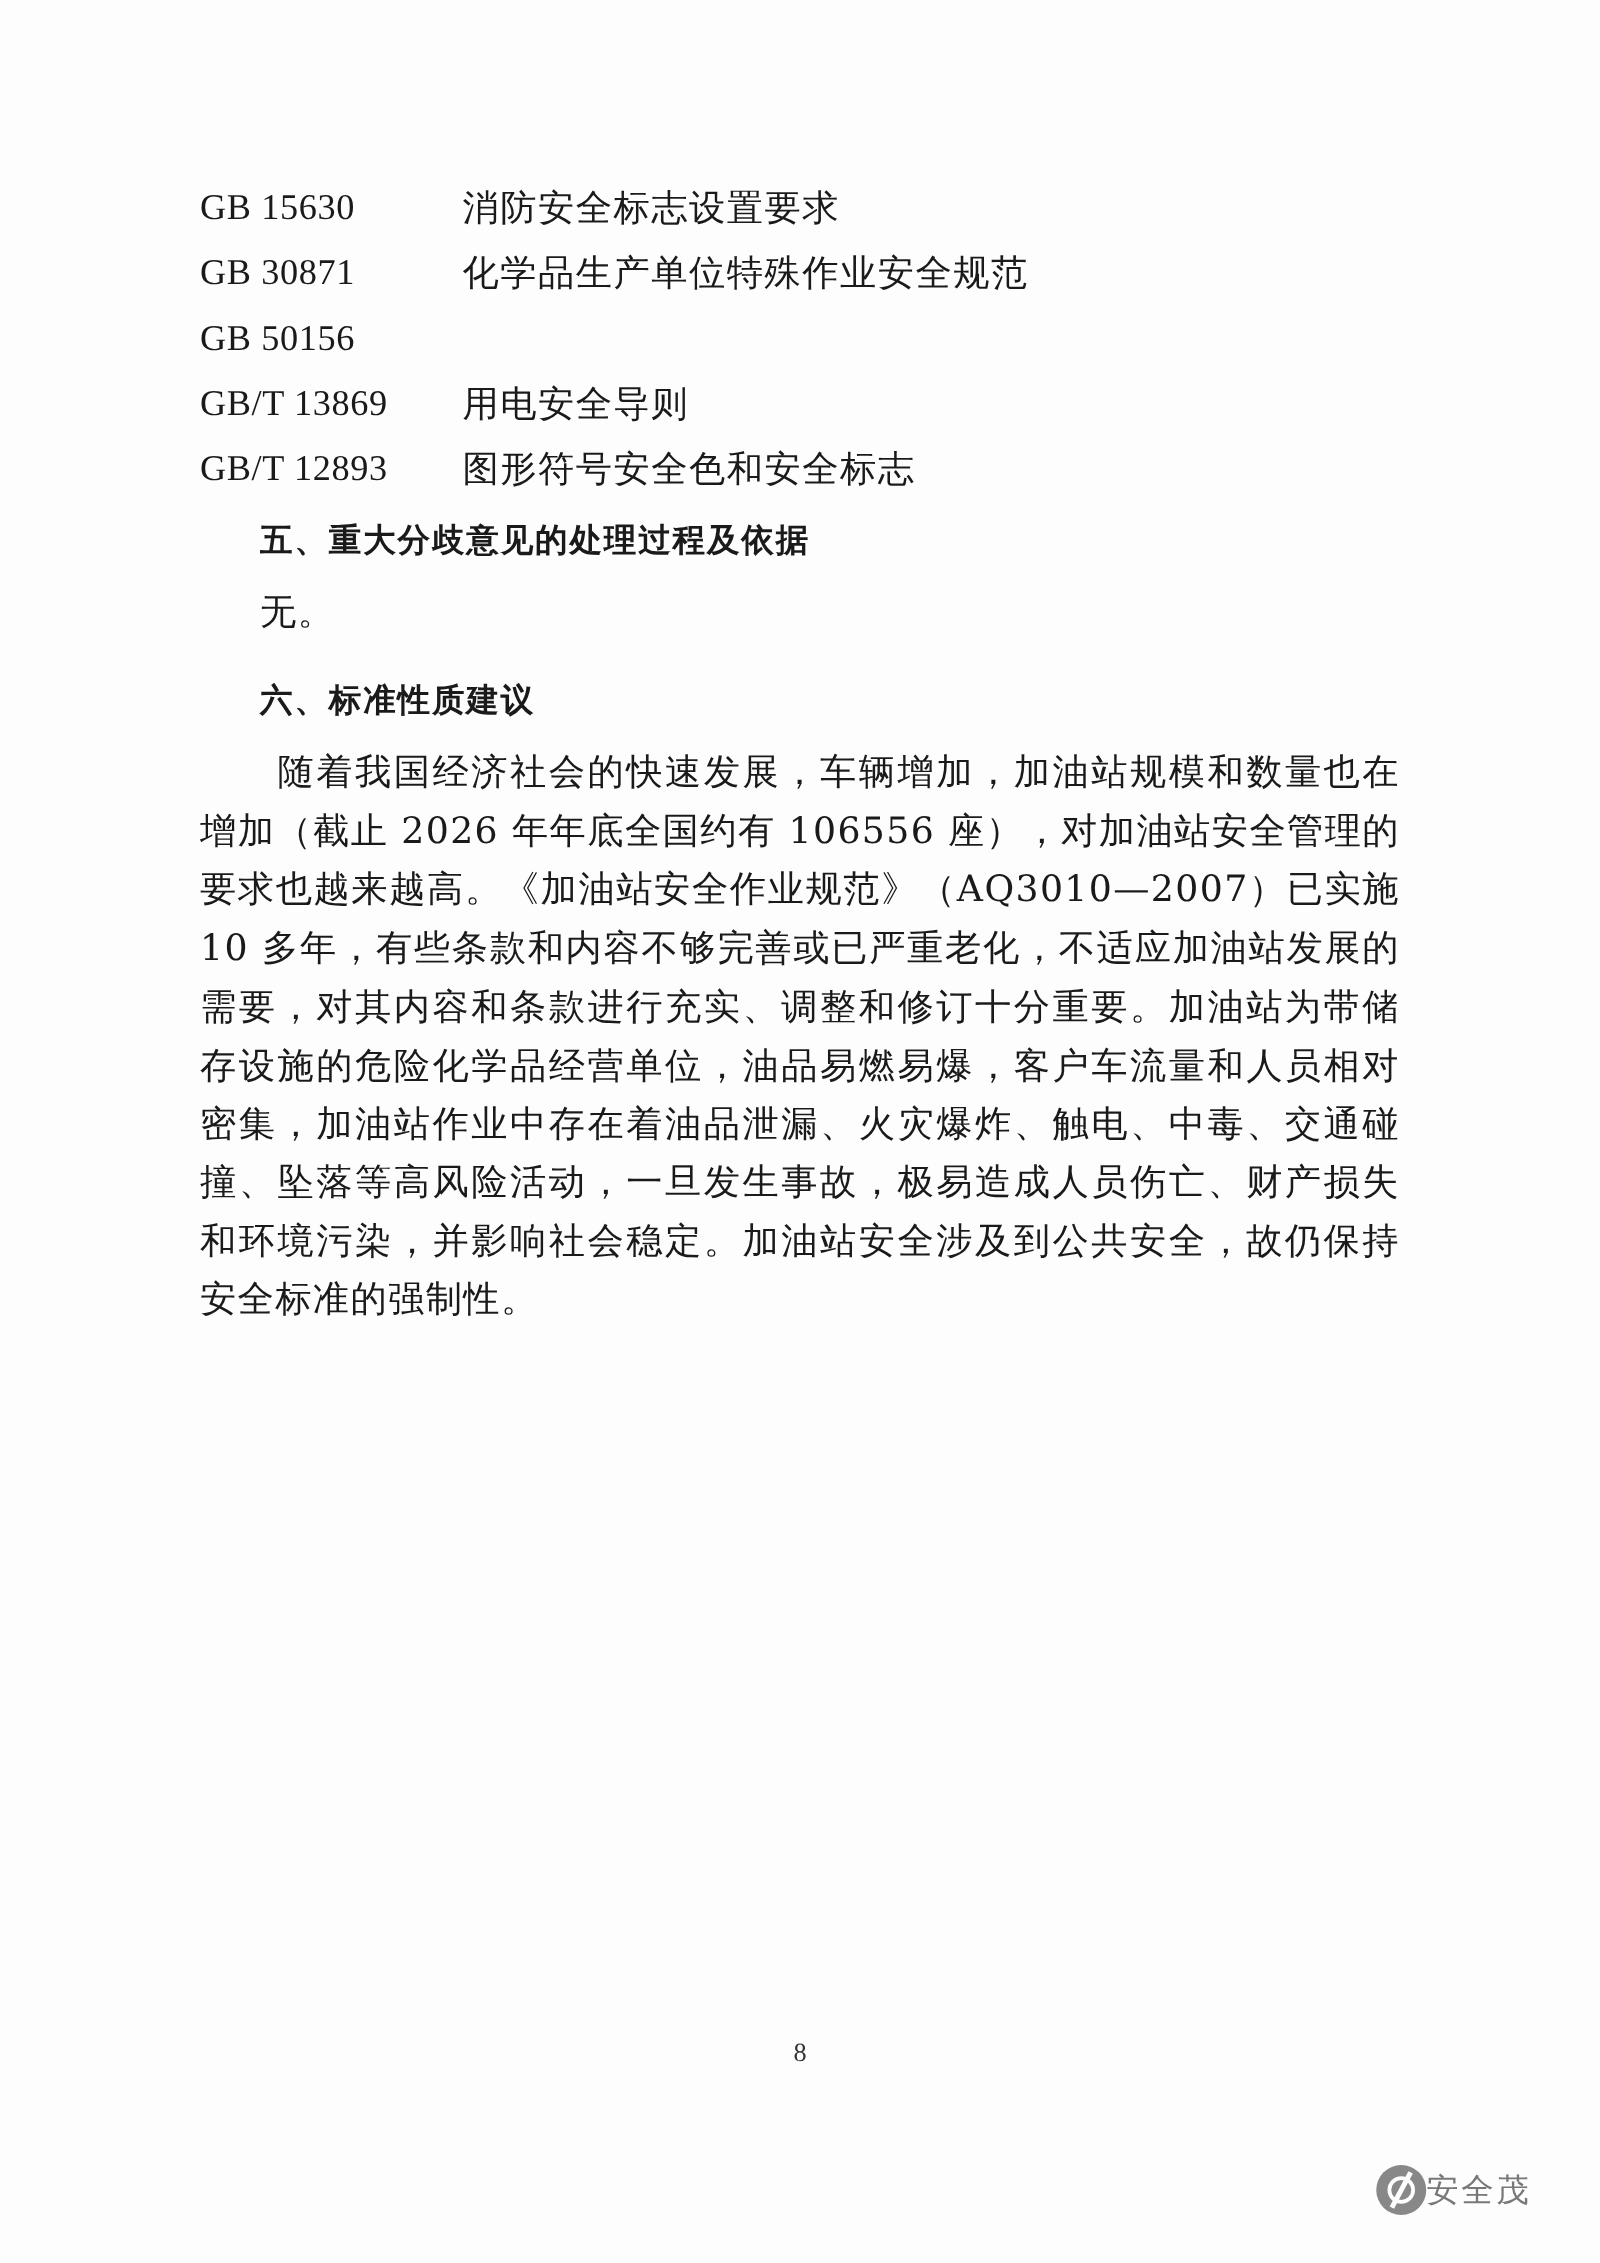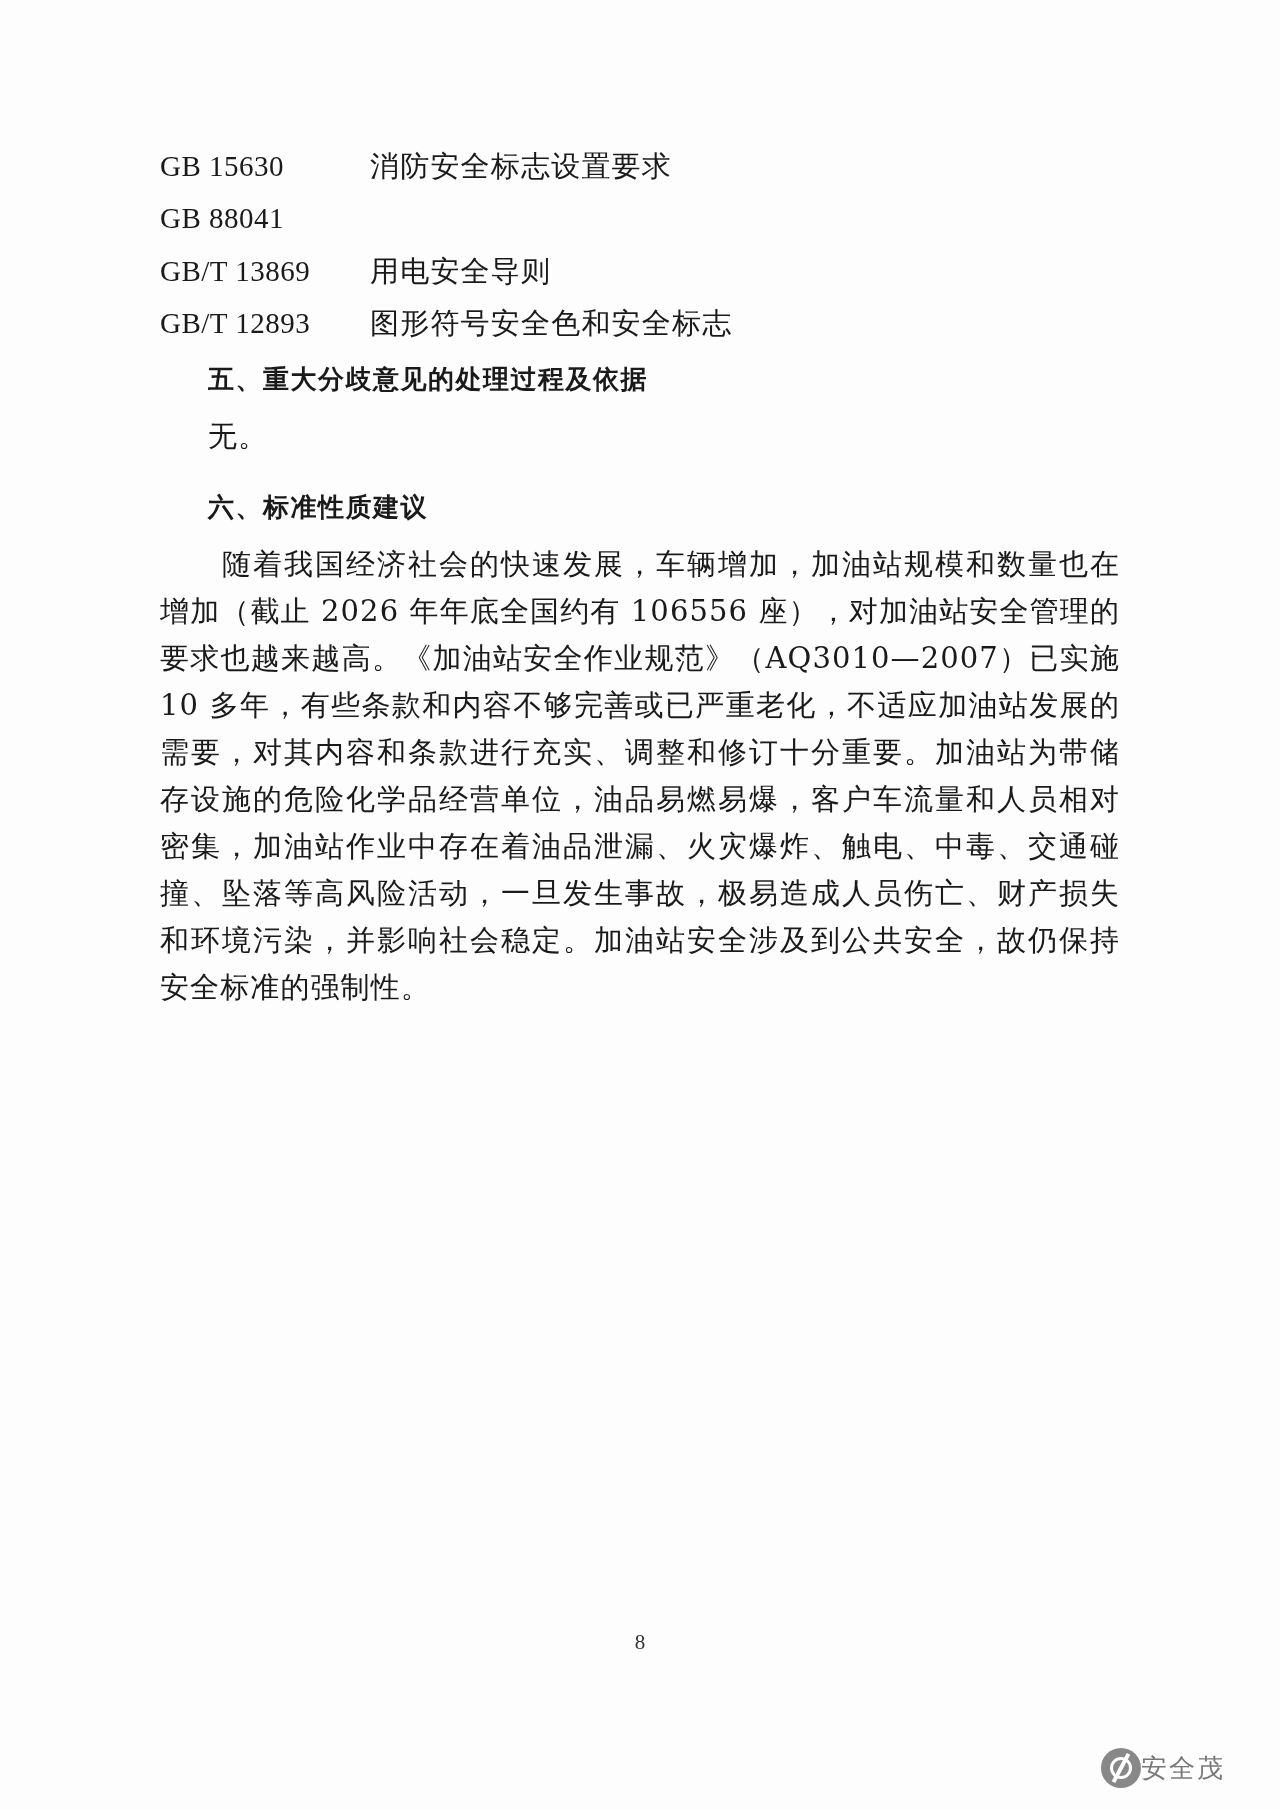--- a/index.html
+++ b/index.html
@@ -94,21 +94,21 @@
     text-align: center;
     font-size: 21px;
     color: #333;
     font-family: "Liberation Serif", "DejaVu Serif", serif;
   }
 
   
   .stamp {
     position: absolute;
     right: 55px;
-    bottom: 22px;
+    bottom: 38px;
     display: flex;
     align-items: center;
     opacity: 0.82;
   }
   .stamp-logo {
     width: 40px;
     height: 40px;
     border-radius: 50%;
     background: #6f6f6f;
     position: relative;
@@ -147,21 +147,25 @@
 
 <div class="page">
   <div class="content">
 
     <div class="std-list">
       <div class="std-row">
         <span class="std-code">GB 15630</span>
         <span class="std-title">消防安全标志设置要求</span>
       </div>
       <div class="std-row">
-        <span class="std-code">GB 88041</span>
+        <span class="std-code">GB 30871</span>
+        <span class="std-title">化学品生产单位特殊作业安全规范</span>
+      </div>
+      <div class="std-row">
+        <span class="std-code">GB 50156</span>
       </div>
       <div class="std-row">
         <span class="std-code">GB/T 13869</span>
         <span class="std-title">用电安全导则</span>
       </div>
       <div class="std-row">
         <span class="std-code">GB/T 12893</span>
         <span class="std-title">图形符号安全色和安全标志</span>
       </div>
     </div>

